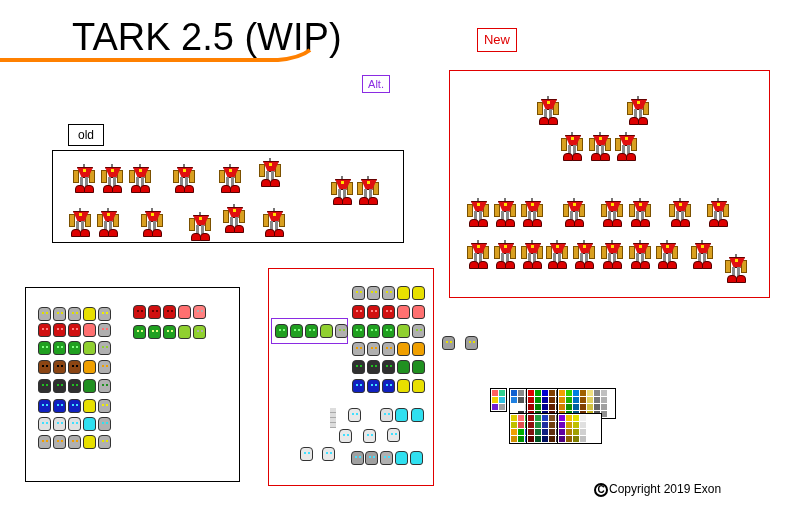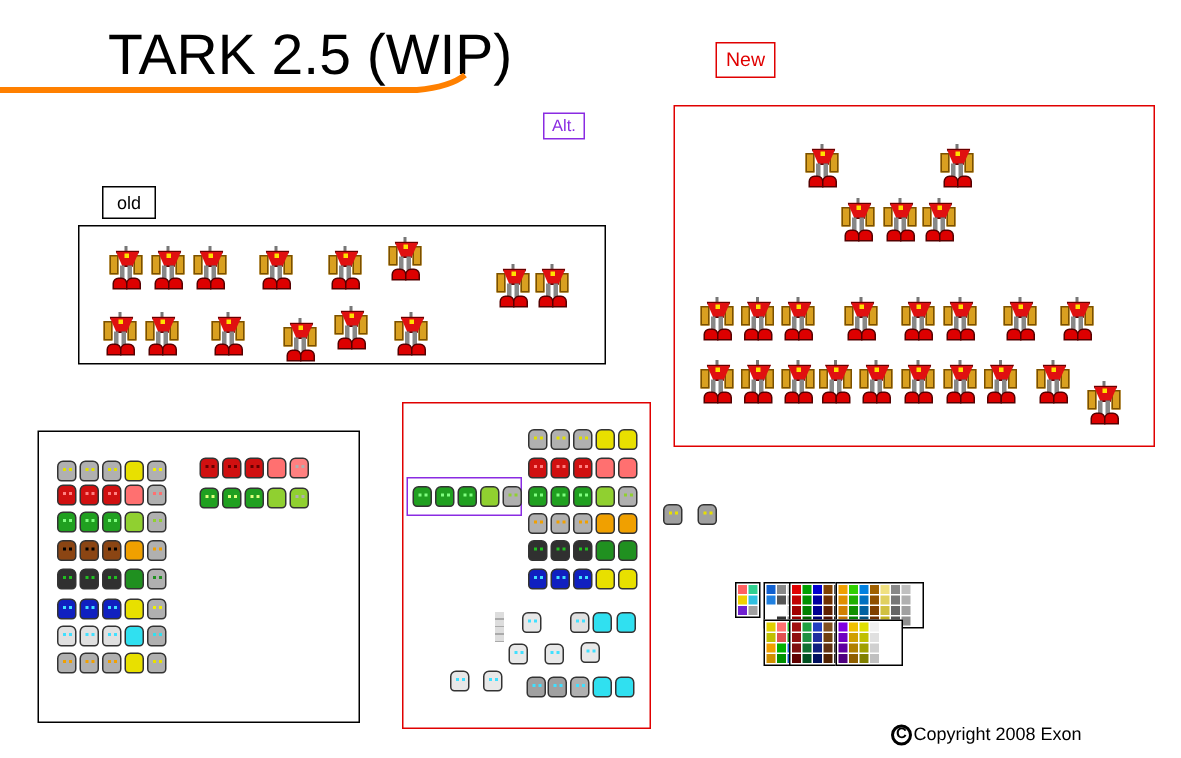--- a/index.html
+++ b/index.html
@@ -1031,14 +1031,14 @@
       <span style="background: rgb(80, 0, 128);"></span>
       <span style="background: rgb(144, 96, 0);"></span>
       <span style="background: rgb(128, 128, 0);"></span>
       <span style="background: rgb(192, 192, 192);"></span>
       <span style="background: rgb(255, 255, 255);"></span>
       <span style="background: rgb(255, 255, 255);"></span>
     </div>
   </div>
 
 <div class="abs copyright">
-  <span class="c">C</span><span>Copyright 2008 Exon</span>
+  <span class="c">C</span><span>Copyright 2019 Exon</span>
 </div>
 
 </body></html>

